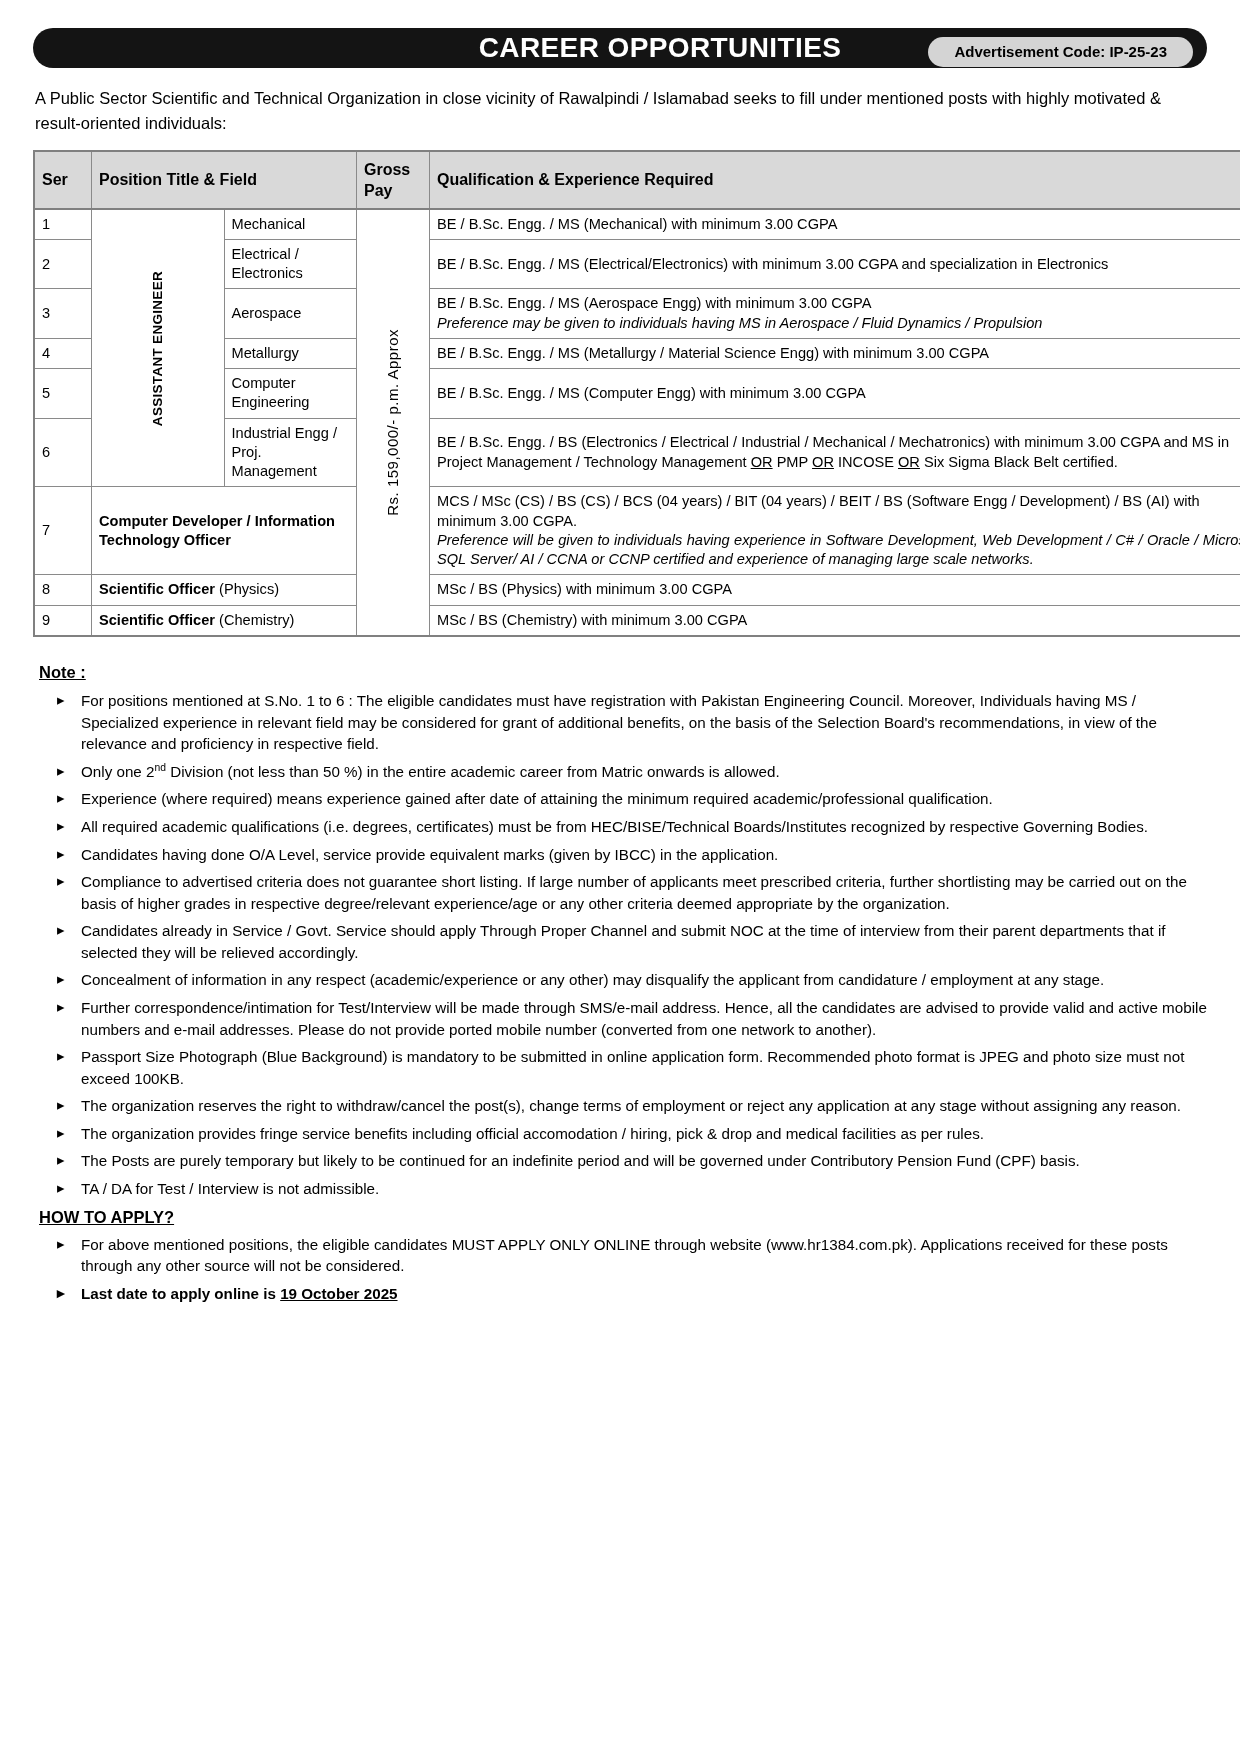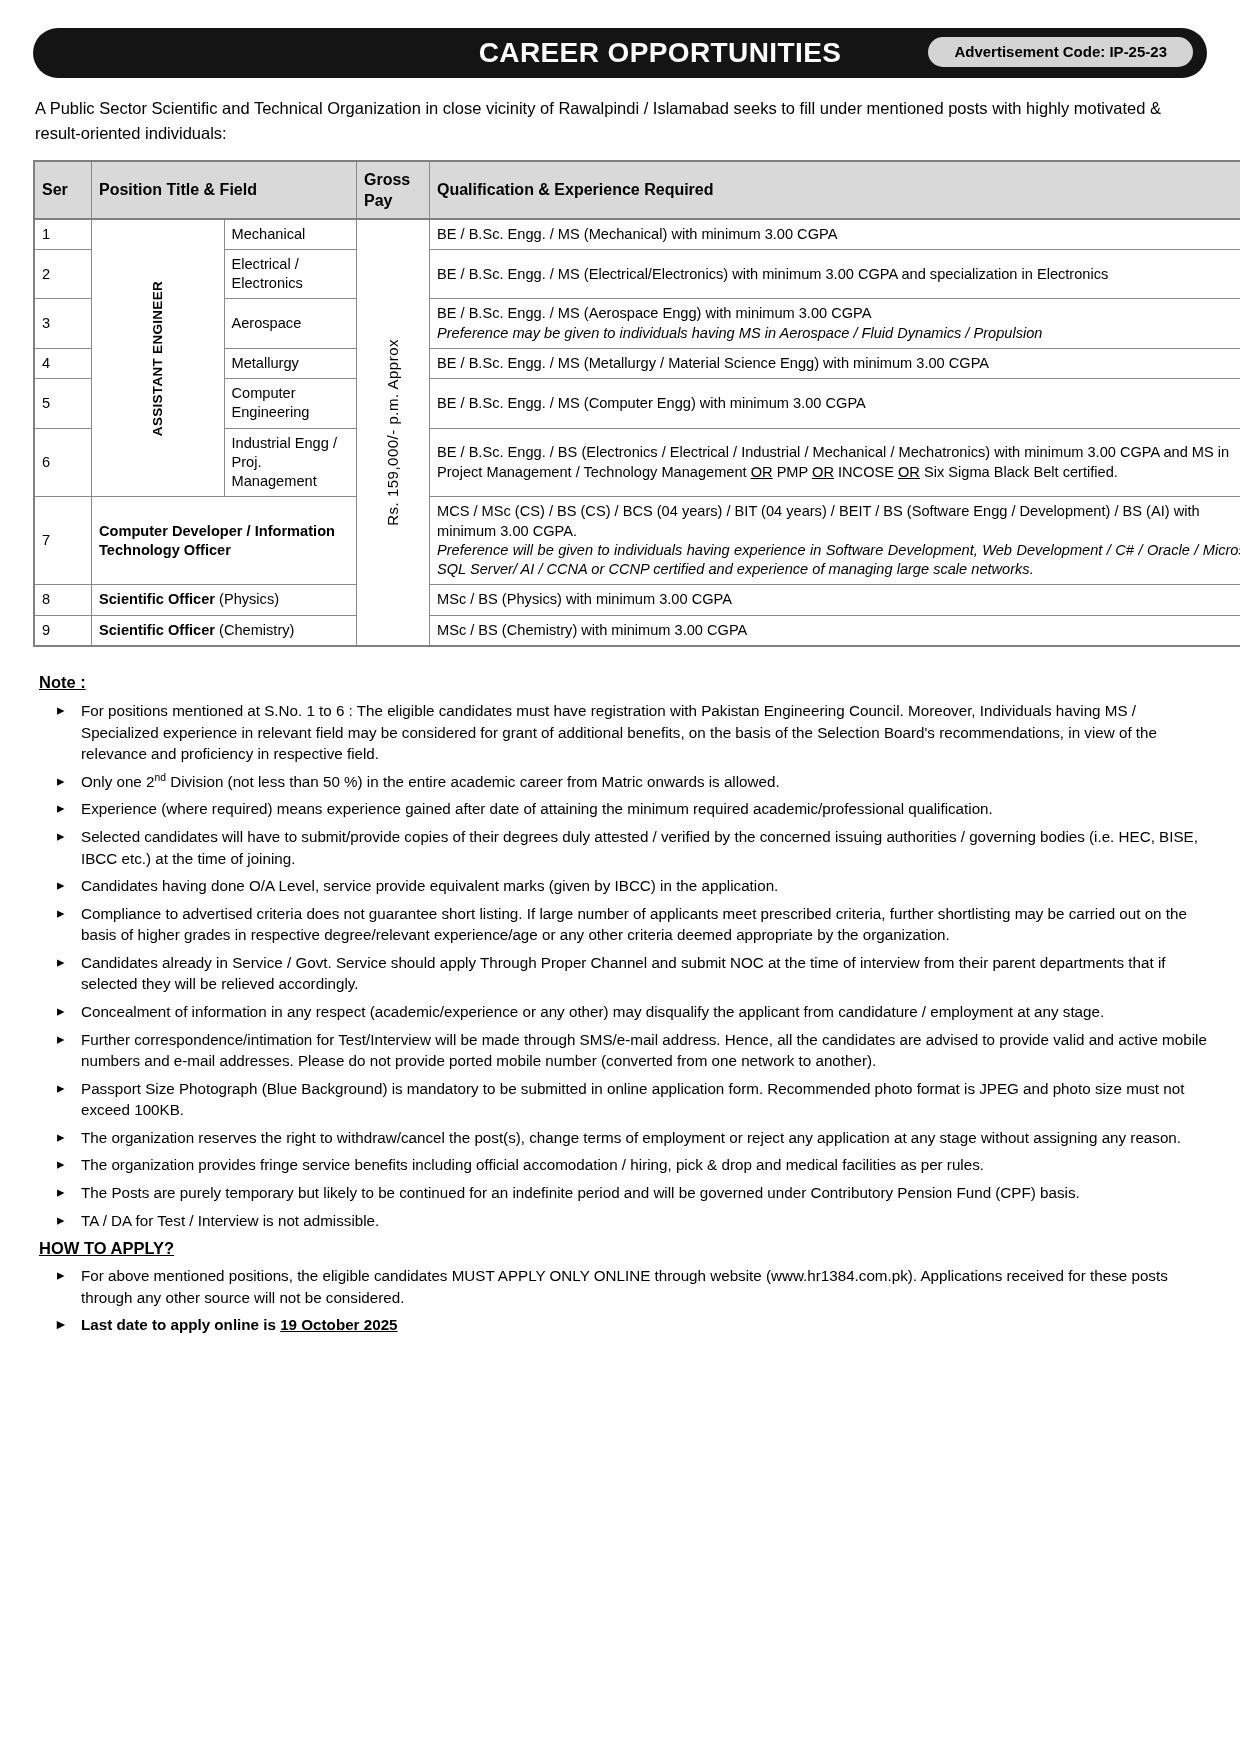--- a/index.html
+++ b/index.html
@@ -18,21 +18,21 @@
   .page {
     padding: 28px 33px 10px 33px;
     box-sizing: border-box;
     width: 1240px;
   }
 
   
   .banner {
     background: #141414;
     border-radius: 26px;
-    height: 50px;
+    height: 40px;
     display: flex;
     align-items: center;
     justify-content: center;
     position: relative;
     padding: 0 14px;
   }
   .banner-title {
     color: #ffffff;
     font-size: 28px;
     font-weight: bold;
@@ -251,21 +251,21 @@
         <td class="qual">MSc / BS (Chemistry) with minimum 3.00 CGPA</td>
       </tr>
     </tbody>
   </table>
 
   <div class="note-head">Note :</div>
   <ul class="notes">
     <li>For positions mentioned at S.No. 1 to 6 : The eligible candidates must have registration with Pakistan Engineering Council. Moreover, Individuals having MS / Specialized experience in relevant field may be considered for grant of additional benefits, on the basis of the Selection Board's recommendations, in view of the relevance and proficiency in respective field.</li>
     <li><span>Only one 2</span><sup>nd</sup><span> Division (not less than 50 %) in the entire academic career from Matric onwards is allowed.</span></li>
     <li>Experience (where required) means experience gained after date of attaining the minimum required academic/professional qualification.</li>
-    <li>Selected candidates will have to submit/provide copies of their degrees duly attested / verified by the concerned issuing authorities / governing bodies (i.e. HEC, BISE, IBCC etc.) at the time of joining.</li>
+    <li>All required academic qualifications (i.e. degrees, certificates) must be from HEC/BISE/Technical Boards/Institutes recognized by respective Governing Bodies.</li>
     <li>Candidates having done O/A Level, service provide equivalent marks (given by IBCC) in the application.</li>
     <li>Compliance to advertised criteria does not guarantee short listing. If large number of applicants meet prescribed criteria, further shortlisting may be carried out on the basis of higher grades in respective degree/relevant experience/age or any other criteria deemed appropriate by the organization.</li>
     <li>Candidates already in Service / Govt. Service should apply Through Proper Channel and submit NOC at the time of interview from their parent departments that if selected they will be relieved accordingly.</li>
     <li>Concealment of information in any respect (academic/experience or any other) may disqualify the applicant from candidature / employment at any stage.</li>
     <li>Further correspondence/intimation for Test/Interview will be made through SMS/e-mail address. Hence, all the candidates are advised to provide valid and active mobile numbers and e-mail addresses. Please do not provide ported mobile number (converted from one network to another).</li>
     <li>Passport Size Photograph (Blue Background) is mandatory to be submitted in online application form. Recommended photo format is JPEG and photo size must not exceed 100KB.</li>
     <li>The organization reserves the right to withdraw/cancel the post(s), change terms of employment or reject any application at any stage without assigning any reason.</li>
     <li>The organization provides fringe service benefits including official accomodation / hiring, pick &amp; drop and medical facilities as per rules.</li>
     <li>The Posts are purely temporary but likely to be continued for an indefinite period and will be governed under Contributory Pension Fund (CPF) basis.</li>
     <li>TA / DA for Test / Interview is not admissible.</li>

